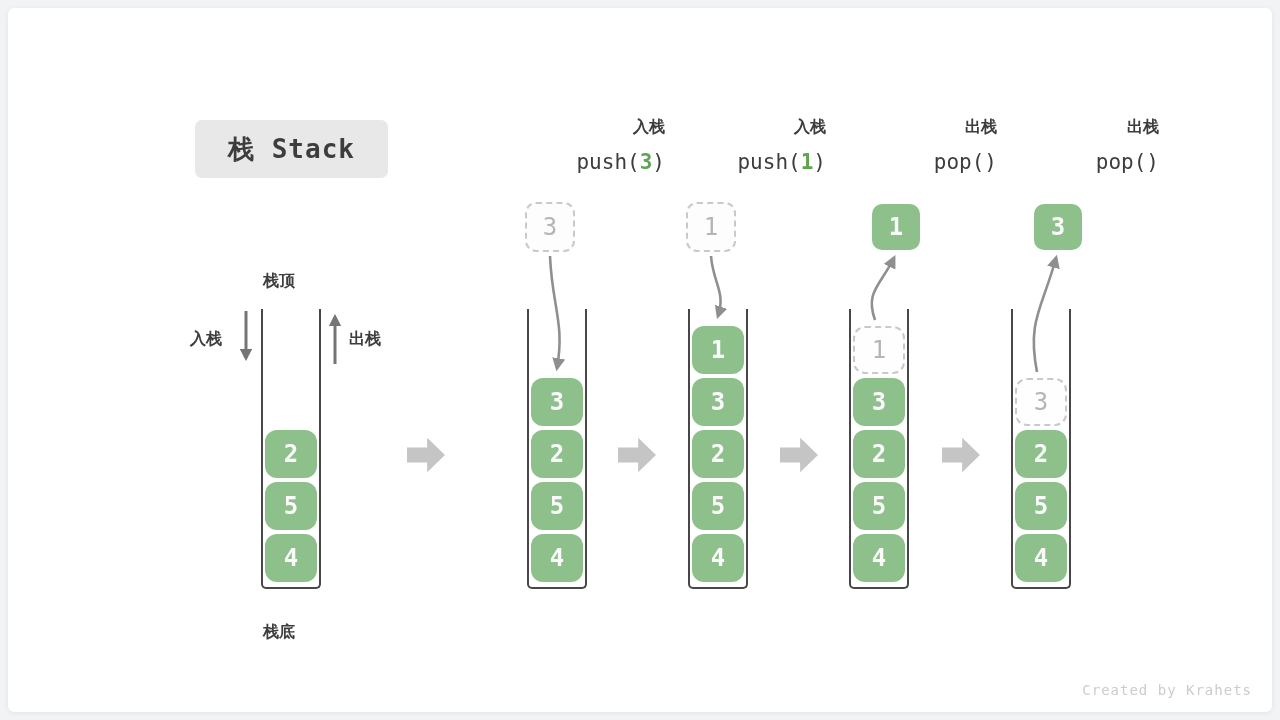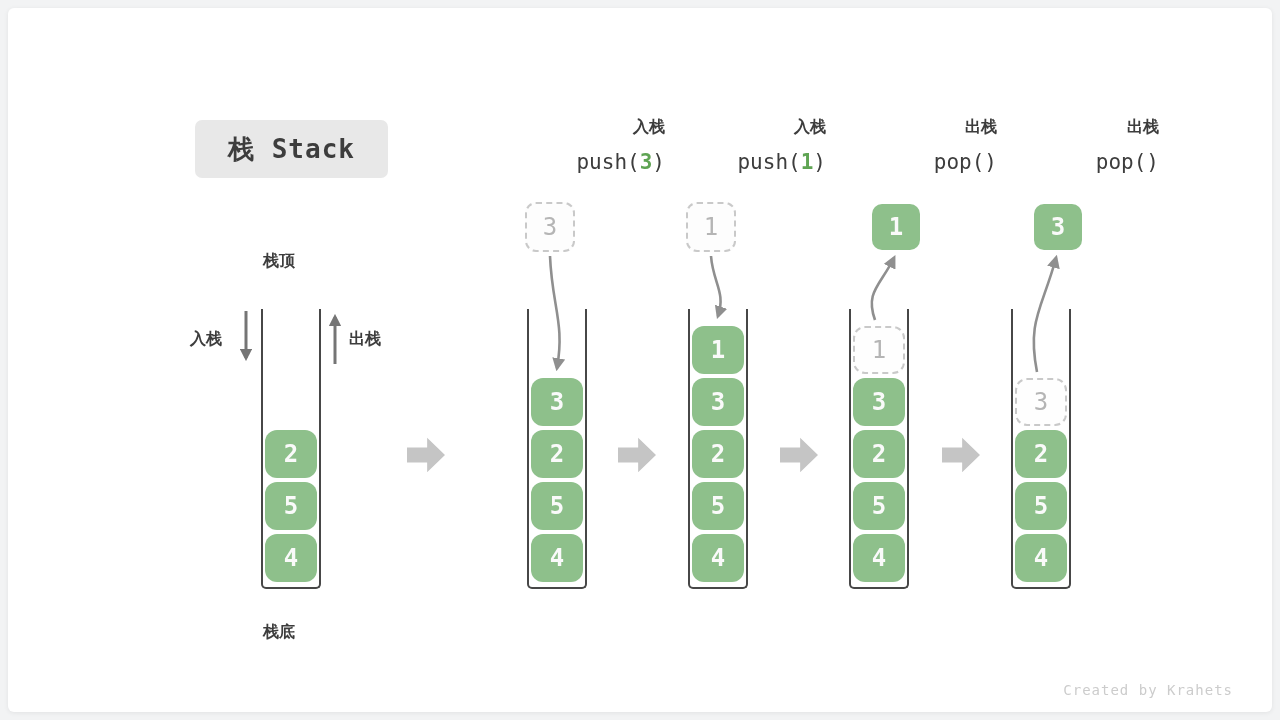--- a/index.html
+++ b/index.html
@@ -27,35 +27,35 @@
        font:bold 24px "DejaVu Sans Mono",monospace;}
   .box.ghost{background:#fefefe;border:2px dashed var(--ghost-border);color:var(--ghost-text);
        font-weight:normal;}
   .float-in{width:50px;height:50px;border-radius:11px;background:#fdfdfd;
        border:2px dashed var(--ghost-border);color:var(--ghost-text);
        display:flex;align-items:center;justify-content:center;font:400 24px "DejaVu Sans Mono",monospace;}
   .float-out{width:48px;height:46px;border-radius:10px;background:var(--green);color:#fafafa;
        display:flex;align-items:center;justify-content:center;font:bold 24px "DejaVu Sans Mono",monospace;}
   .block-arrow{width:38px;height:36px;background:var(--block-arrow);
        clip-path:polygon(0% 29%,53% 29%,53% 2%,100% 50%,53% 98%,53% 71%,0% 71%);}
-  .footer{right:39px;top:674px;font:400 14px "DejaVu Sans Mono",monospace;
+  .footer{right:20px;top:674px;font:400 14px "DejaVu Sans Mono",monospace;
        color:var(--footer);letter-spacing:1px;}
   svg.overlay{position:absolute;left:0;top:0;width:1280px;height:720px;pointer-events:none;}
 </style>
 </head>
 <body>
 
 <div class="canvas">
   <div class="card">
 
     <div class="abs title-box">
       <span>栈 Stack</span>
     </div>
 
-    <div class="abs cn-label" style="left:255px;top:240px;">栈顶</div>
+    <div class="abs cn-label" style="left:255px;top:260px;">栈顶</div>
     <div class="abs cn-label" style="left:255px;top:611px;">栈底</div>
 
     <div class="abs cn-label" style="left:182px;top:318px;">入栈</div>
     <div class="abs cn-label" style="left:341px;top:318px;">出栈</div>
 
     <div id="stages">
         <div class="abs container" style="left: 253px; top: 301px;"></div>
         <div class="abs box" style="left: 257px; top: 526px;">4</div>
         <div class="abs box" style="left: 257px; top: 474px;">5</div>
         <div class="abs box" style="left: 257px; top: 422px;">2</div>

